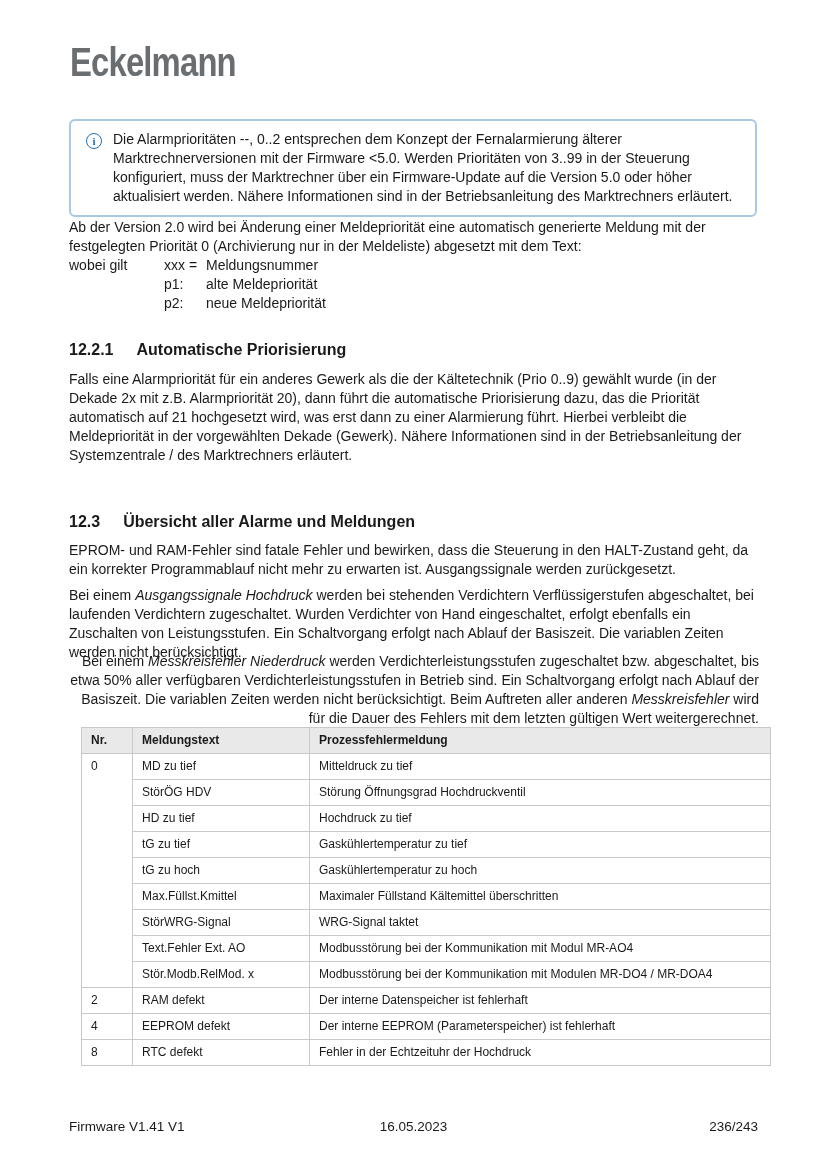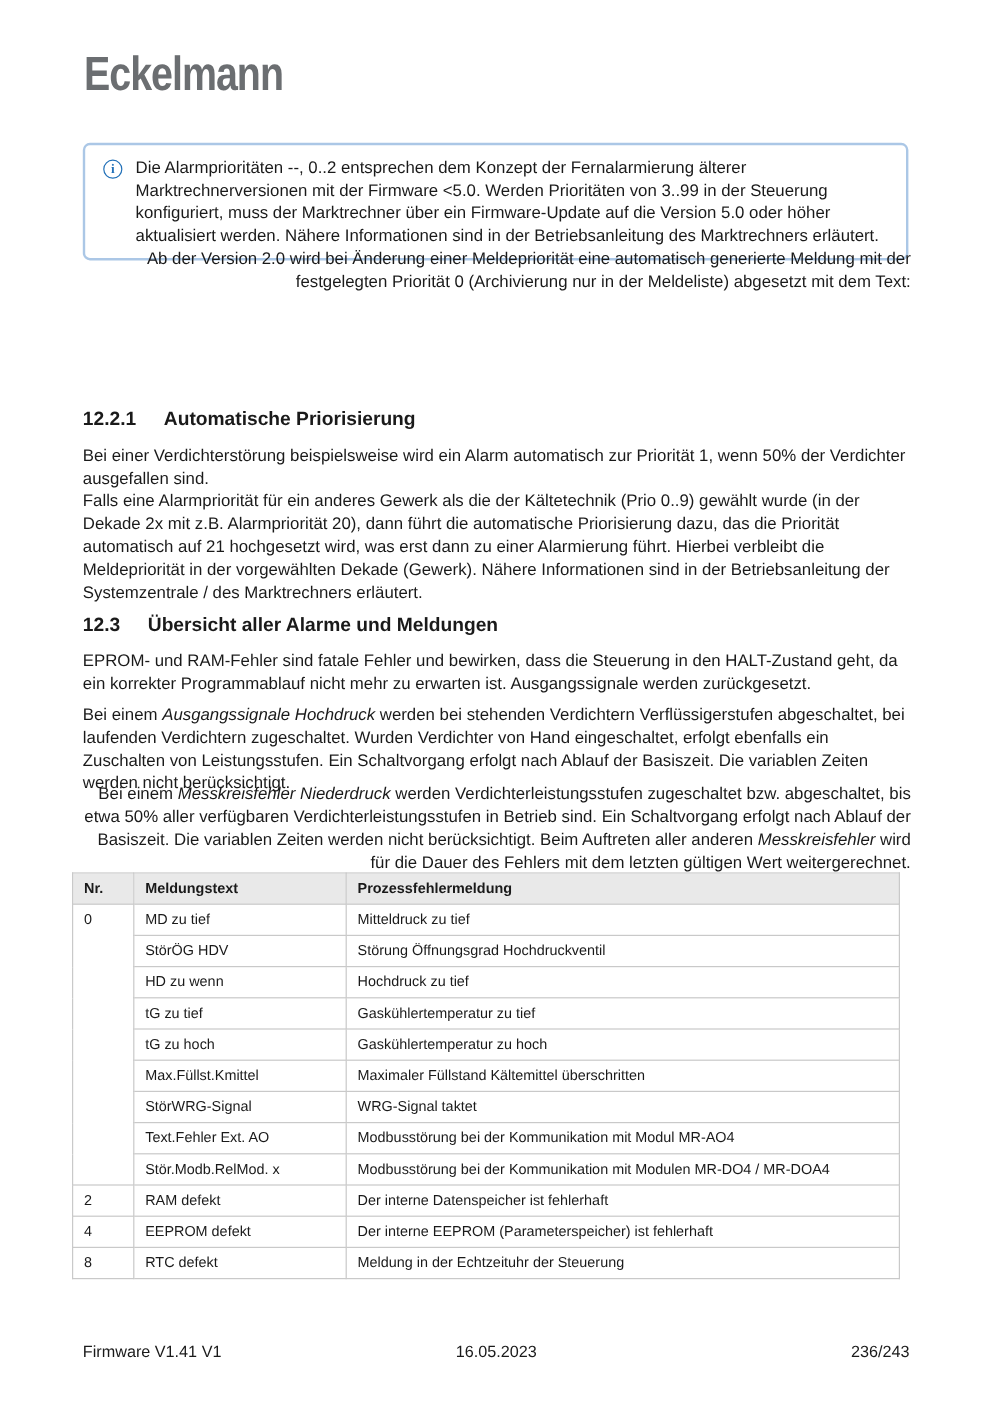--- a/index.html
+++ b/index.html
@@ -46,21 +46,21 @@
   }
   .defs span { display:block; }
 
   .heading { font-size:16px; font-weight:bold; white-space:nowrap; }
   .heading .num { margin-right:23px; }
 
   .ital { font-style:italic; }
 
   
   table.alarms {
-    left:60px; top:727px; width:690px;
+    left:81px; top:727px; width:690px;
     border-collapse:collapse; table-layout:fixed;
     font-size:12px; line-height:15px;
   }
   table.alarms th, table.alarms td {
     border:1px solid #c9c9c9;
     padding:5px 4px 5px 9px;
     text-align:left; vertical-align:top;
     overflow:hidden; white-space:nowrap;
   }
   table.alarms th { background:#e9e9e9; font-weight:bold; }
@@ -81,30 +81,40 @@
 
 <div>
 
   <div class="abs logo">Eckelmann</div>
 
   <div class="abs info-box">
     <span class="info-icon">i</span>
     <span>Die Alarmprioritäten --, 0..2 entsprechen dem Konzept der Fernalarmierung älterer Marktrechnerversionen mit der Firmware &lt;5.0. Werden Prioritäten von 3..99 in der Steuerung konfiguriert, muss der Marktrechner über ein Firmware-Update auf die Version 5.0 oder höher aktualisiert werden. Nähere Informationen sind in der Betriebsanleitung des Marktrechners erläutert.</span>
   </div>
 
-  <div class="abs block bodytext" style="top:206px;text-align:right;">
+  <div class="abs block bodytext" style="top:218px;">
     <div>Ab der Version 2.0 wird bei Änderung einer Meldepriorität eine automatisch generierte Meldung mit der festgelegten Priorität 0 (Archivierung nur in der Meldeliste) abgesetzt mit dem Text:</div>
+    <div class="defs">
+      <span>wobei gilt</span>
+      <span>xxx =</span>
+      <span>Meldungsnummer</span>
+      <span></span>
+      <span>p1:</span>
+      <span>alte Meldepriorität</span>
+      <span></span>
+      <span>p2:</span>
+      <span>neue Meldepriorität</span>
+    </div>
   </div>
 
   <div class="abs block heading" style="top:341px;">
     <span class="num">12.2.1</span><span>Automatische Priorisierung</span>
   </div>
 
   <div class="abs block bodytext" style="top:370px;">
-    <div>Bei einer Verdichterstörung beispielsweise wird ein Alarm automatisch zur Priorität 1, wenn 50% der Verdichter ausgefallen sind.</div>
     <div>Falls eine Alarmpriorität für ein anderes Gewerk als die der Kältetechnik (Prio 0..9) gewählt wurde (in der Dekade 2x mit z.B. Alarmpriorität 20), dann führt die automatische Priorisierung dazu, das die Priorität automatisch auf 21 hochgesetzt wird, was erst dann zu einer Alarmierung führt. Hierbei verbleibt die Meldepriorität in der vorgewählten Dekade (Gewerk). Nähere Informationen sind in der Betriebsanleitung der Systemzentrale / des Marktrechners erläutert.</div>
   </div>
 
   <div class="abs block heading" style="top:513px;">
     <span class="num">12.3</span><span>Übersicht aller Alarme und Meldungen</span>
   </div>
 
   <div class="abs block bodytext" style="top:541px;">EPROM- und RAM-Fehler sind fatale Fehler und bewirken, dass die Steuerung in den HALT-Zustand geht, da ein korrekter Programmablauf nicht mehr zu erwarten ist. Ausgangssignale werden zurückgesetzt.</div>
 
   <div class="abs block bodytext" style="top:586px;">
@@ -132,21 +142,21 @@
       <tr>
         <td rowspan="9">0</td>
         <td>MD zu tief</td>
         <td>Mitteldruck zu tief</td>
       </tr>
       <tr>
         <td>StörÖG HDV</td>
         <td>Störung Öffnungsgrad Hochdruckventil</td>
       </tr>
       <tr>
-        <td>HD zu wenn</td>
+        <td>HD zu tief</td>
         <td>Hochdruck zu tief</td>
       </tr>
       <tr>
         <td>tG zu tief</td>
         <td>Gaskühlertemperatur zu tief</td>
       </tr>
       <tr>
         <td>tG zu hoch</td>
         <td>Gaskühlertemperatur zu hoch</td>
       </tr>
@@ -172,21 +182,21 @@
         <td>Der interne Datenspeicher ist fehlerhaft</td>
       </tr>
       <tr>
         <td>4</td>
         <td>EEPROM defekt</td>
         <td>Der interne EEPROM (Parameterspeicher) ist fehlerhaft</td>
       </tr>
       <tr>
         <td>8</td>
         <td>RTC defekt</td>
-        <td>Meldung in der Echtzeituhr der Steuerung</td>
+        <td>Fehler in der Echtzeituhr der Hochdruck</td>
       </tr>
     </tbody>
   </table>
 
   <div class="abs footer">
     <span>Firmware V1.41 V1</span>
     <span class="f-center">16.05.2023</span>
     <span class="f-right">236/243</span>
   </div>
 

